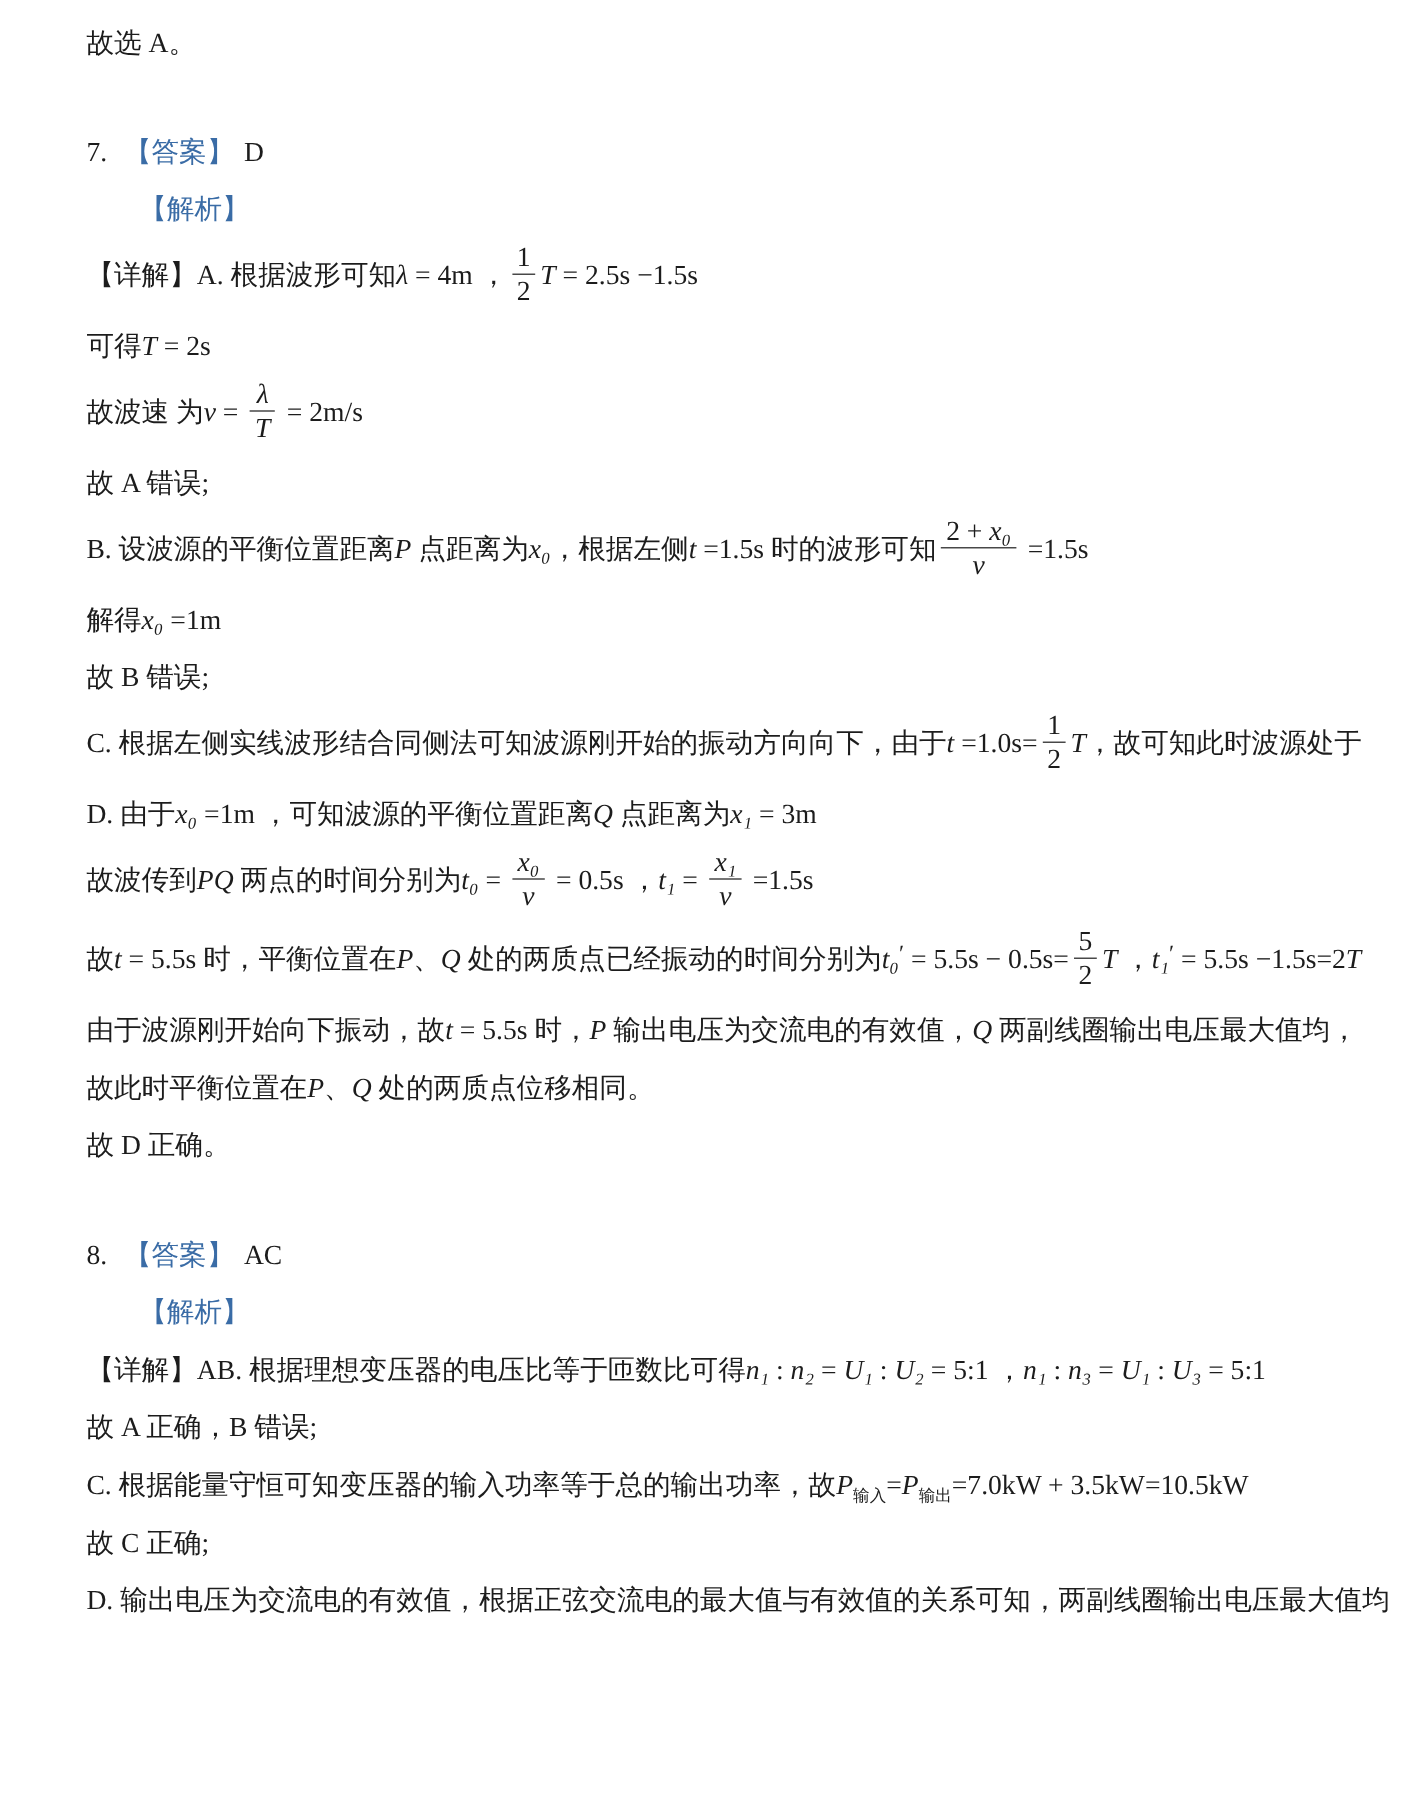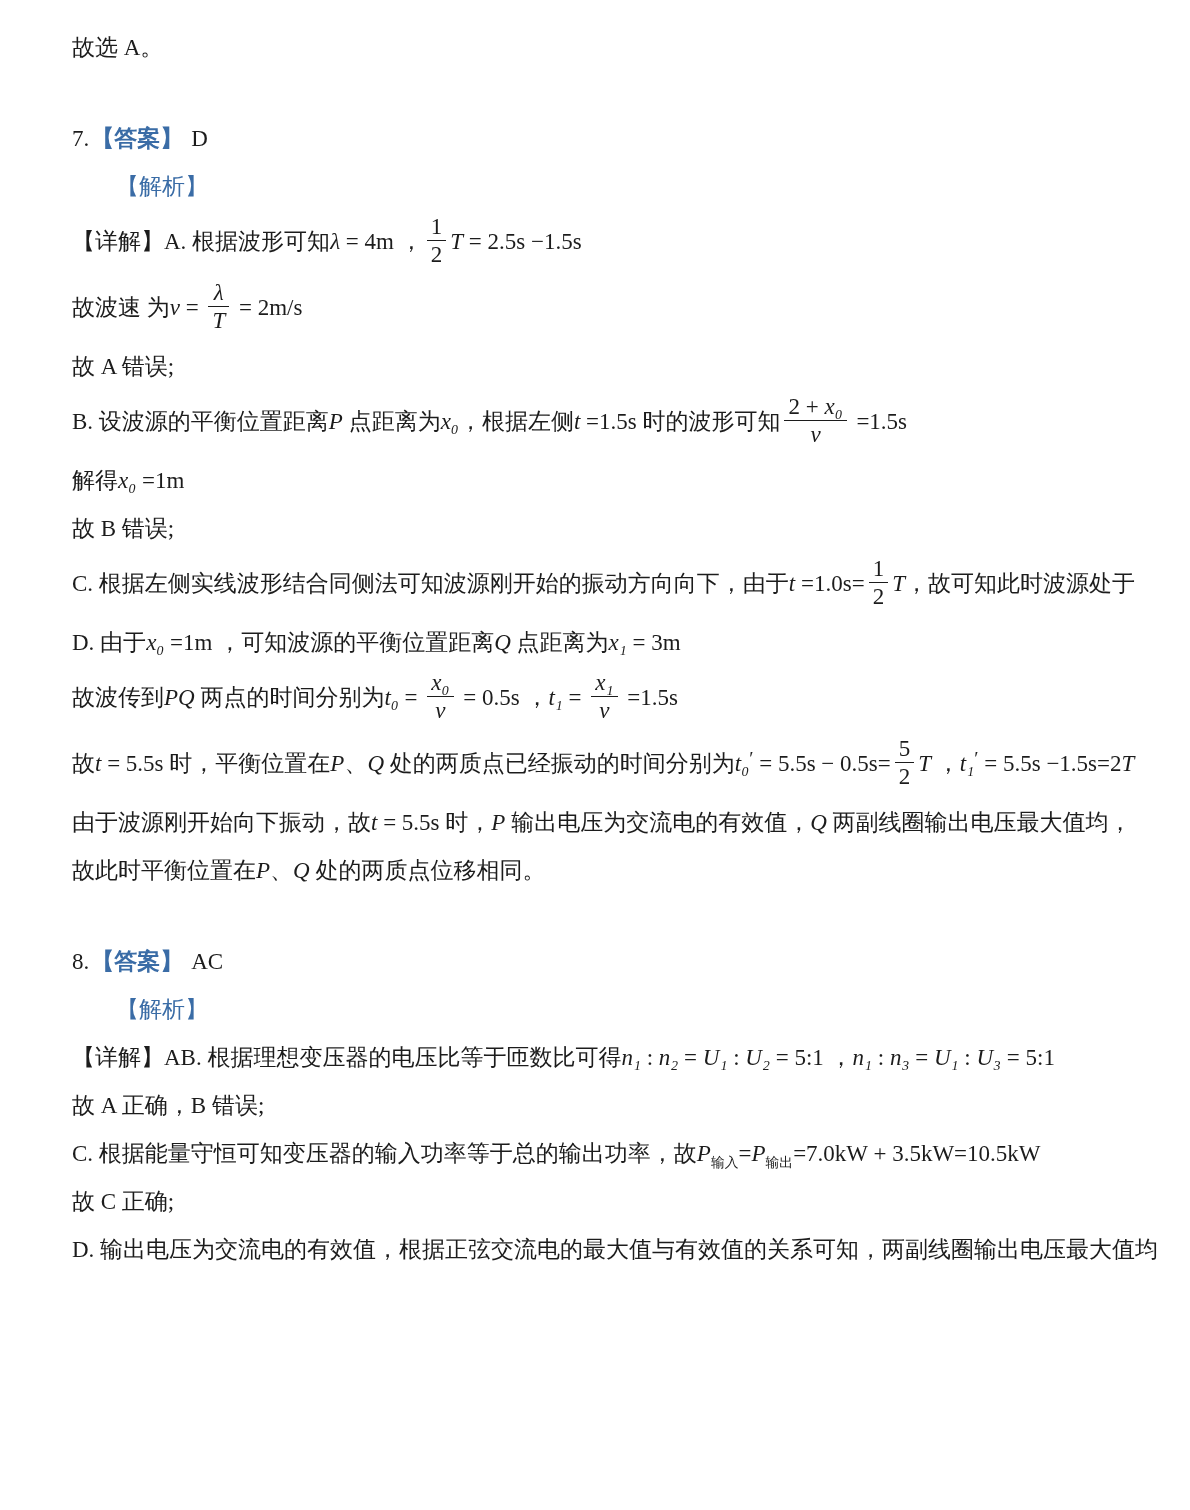--- a/index.html
+++ b/index.html
@@ -1,28 +1,28 @@
 <!DOCTYPE html>
 <html><head>
 <meta charset="utf-8">
 <style>
   html,body{margin:0;padding:0;background:#ffffff;}
   .page{
     width:1190px;height:1510px;box-sizing:border-box;
-    padding:28px 58px 0 72px;
+    padding:16px 58px 0 72px;
     background:#ffffff;
     font-family:"Liberation Serif","DejaVu Serif",serif;
     font-size:23px;color:#1c1c1c;
     overflow:hidden;
   }
   p{margin:0 0 9px 0;line-height:39px;white-space:nowrap;}
   .blue{color:#3a6ca6;margin-left:44px;}
   .mi{font-style:italic;font-family:"Liberation Serif","DejaVu Serif",serif;}
   .ans{margin-left:8px;}
-  .lbl{margin-left:2px;font-weight:bold;}
+  .lbl{margin-left:14px;}
   .section-gap{margin-top:52px;}
   .frac{
     display:inline-block;vertical-align:middle;text-align:center;
     margin:0 4px;position:relative;top:-3px;
   }
   .frac .num{display:block;line-height:27px;padding:1px 4px 0 4px;}
   .frac .den{display:block;line-height:27px;padding:0 4px 1px 4px;border-top:1.6px solid #1c1c1c;}
   sub{font-size:60%;line-height:0;text-align:center;}
   .prime{font-size:85%;vertical-align:6px;}
   .sqrt{white-space:nowrap;}
@@ -35,20 +35,21 @@
 <div class="page">
 
   <p><span>故选 A。</span></p>
 
   <p class="section-gap"><span>7.</span><span class="blue lbl">【答案】</span><span class="ans">D</span></p>
 
   <p><span class="blue">【解析】</span></p>
 
   <p><span>【详解】A. 根据波形可知</span><span class="mi">λ</span><span> = 4m ，</span><span class="frac"><span class="num">1</span><span class="den">2</span></span><span class="mi">T</span><span> = 2.5s −1.5s</span></p>
 
+  <p><span>可得</span><span class="mi">T</span><span> = 2s</span></p>
 
   <p><span>故波速 为</span><span class="mi">v</span><span> = </span><span class="frac mi"><span class="num">λ</span><span class="den">T</span></span><span> = 2m/s</span></p>
 
   <p><span>故 A 错误;</span></p>
 
   <p><span>B. 设波源的平衡位置距离</span><span class="mi">P</span><span> 点距离为</span><span class="mi">x₀</span><span>，根据左侧</span><span class="mi">t</span><span> =1.5s 时的波形可知</span><span class="frac"><span class="num"><span>2 + </span><span class="mi">x₀</span></span><span class="den mi">v</span></span><span> =1.5s</span></p>
 
   <p><span>解得</span><span class="mi">x₀</span><span> =1m</span></p>
 
   <p><span>故 B 错误;</span></p>
@@ -59,20 +60,21 @@
   <p><span>D. 由于</span><span class="mi">x₀</span><span> =1m ，可知波源的平衡位置距离</span><span class="mi">Q</span><span> 点距离为</span><span class="mi">x₁</span><span> = 3m</span></p>
 
   <p><span>故波传到</span><span class="mi">PQ</span><span> 两点的时间分别为</span><span class="mi">t₀</span><span> = </span><span class="frac mi"><span class="num">x₀</span><span class="den">v</span></span><span> = 0.5s ，</span><span class="mi">t₁</span><span> = </span><span class="frac mi"><span class="num">x₁</span><span class="den">v</span></span><span> =1.5s</span></p>
 
   <p><span>故</span><span class="mi">t</span><span> = 5.5s 时，平衡位置在</span><span class="mi">P</span><span>、</span><span class="mi">Q</span><span> 处的两质点已经振动的时间分别为</span><span class="mi">t₀</span><span class="prime">′</span><span> = 5.5s − 0.5s=</span><span class="frac"><span class="num">5</span><span class="den">2</span></span><span class="mi">T</span><span> ，</span><span class="mi">t₁</span><span class="prime">′</span><span> = 5.5s −1.5s=2</span><span class="mi">T</span></p>
 
   <p><span>由于波源刚开始向下振动，故</span><span class="mi">t</span><span> = 5.5s 时，</span><span class="mi">P</span><span> 输出电压为交流电的有效值，</span><span class="mi">Q</span><span> 两副线圈输出电压最大值均，</span></p>
 
   <p><span>故此时平衡位置在</span><span class="mi">P</span><span>、</span><span class="mi">Q</span><span> 处的两质点位移相同。</span></p>
 
+  <p><span>故 D 正确。</span></p>
 
 
   <p class="section-gap"><span>8.</span><span class="blue lbl">【答案】</span><span class="ans">AC</span></p>
 
   <p><span class="blue">【解析】</span></p>
 
   <p><span>【详解】AB. 根据理想变压器的电压比等于匝数比可得</span><span class="mi">n₁</span><span> : </span><span class="mi">n₂</span><span> = </span><span class="mi">U₁</span><span> : </span><span class="mi">U₂</span><span> = 5:1 ，</span><span class="mi">n₁</span><span> : </span><span class="mi">n₃</span><span> = </span><span class="mi">U₁</span><span> : </span><span class="mi">U₃</span><span> = 5:1</span></p>
 
   <p><span>故 A 正确，B 错误;</span></p>
 

